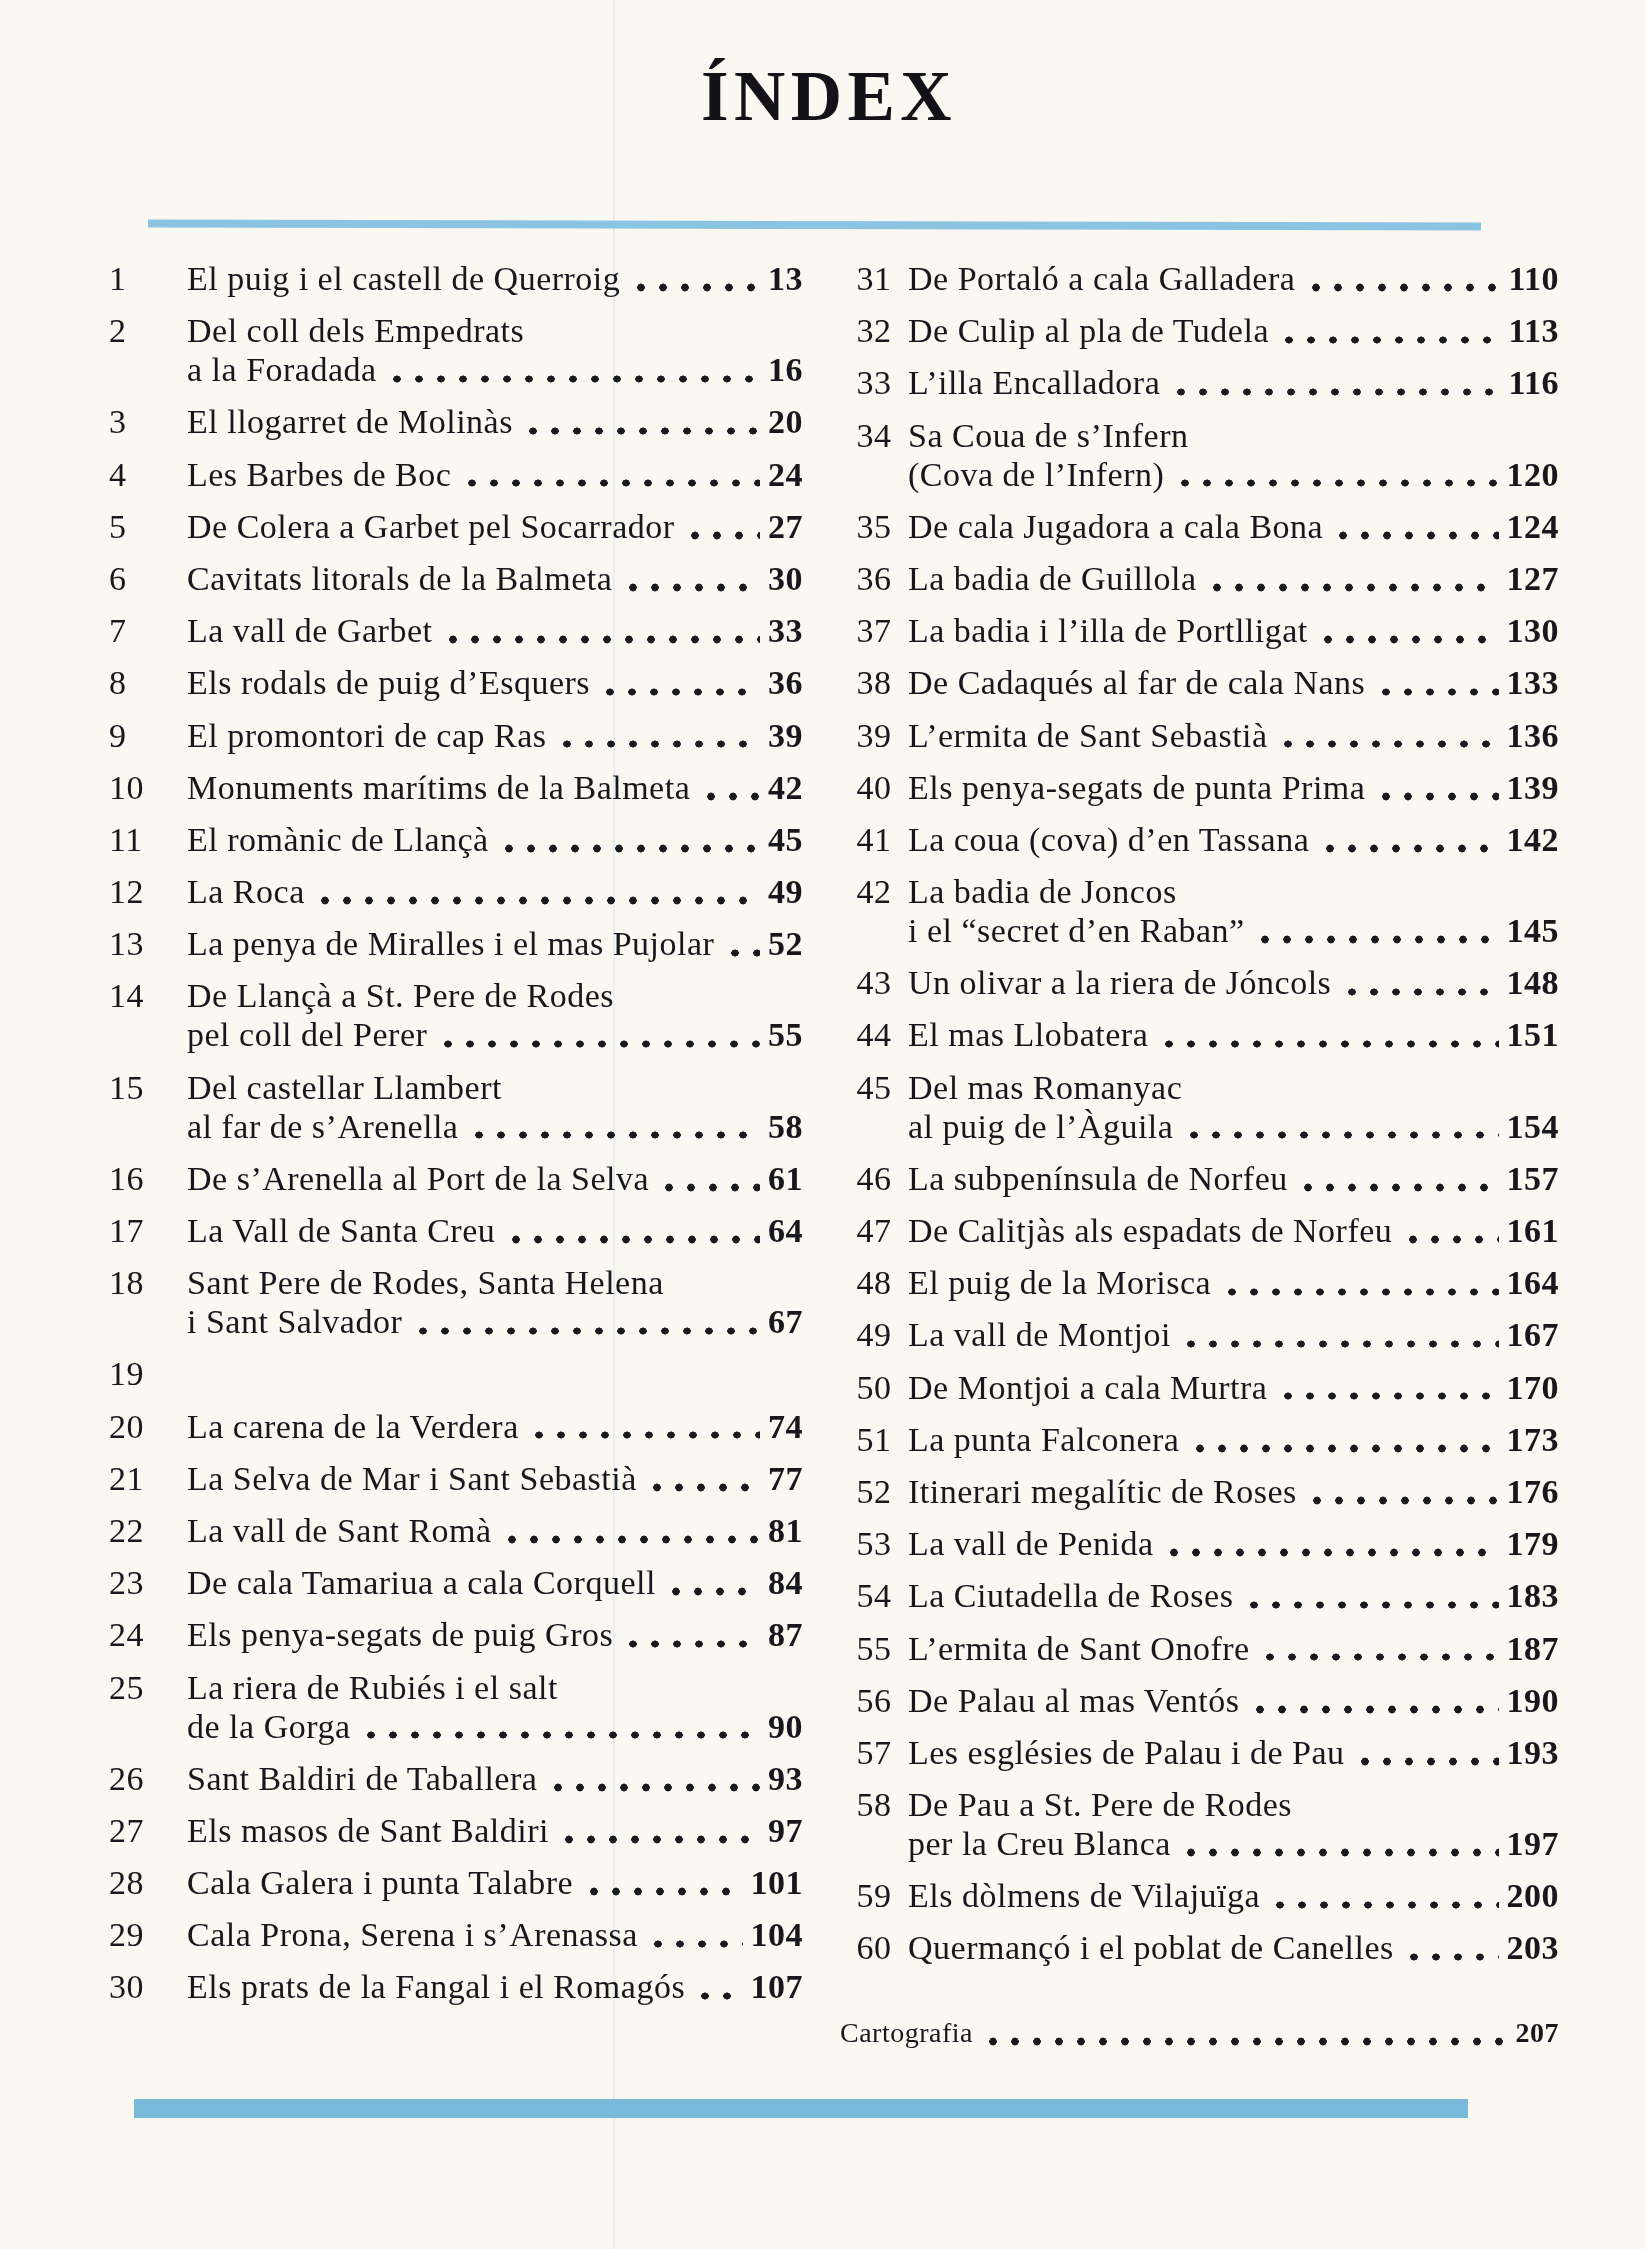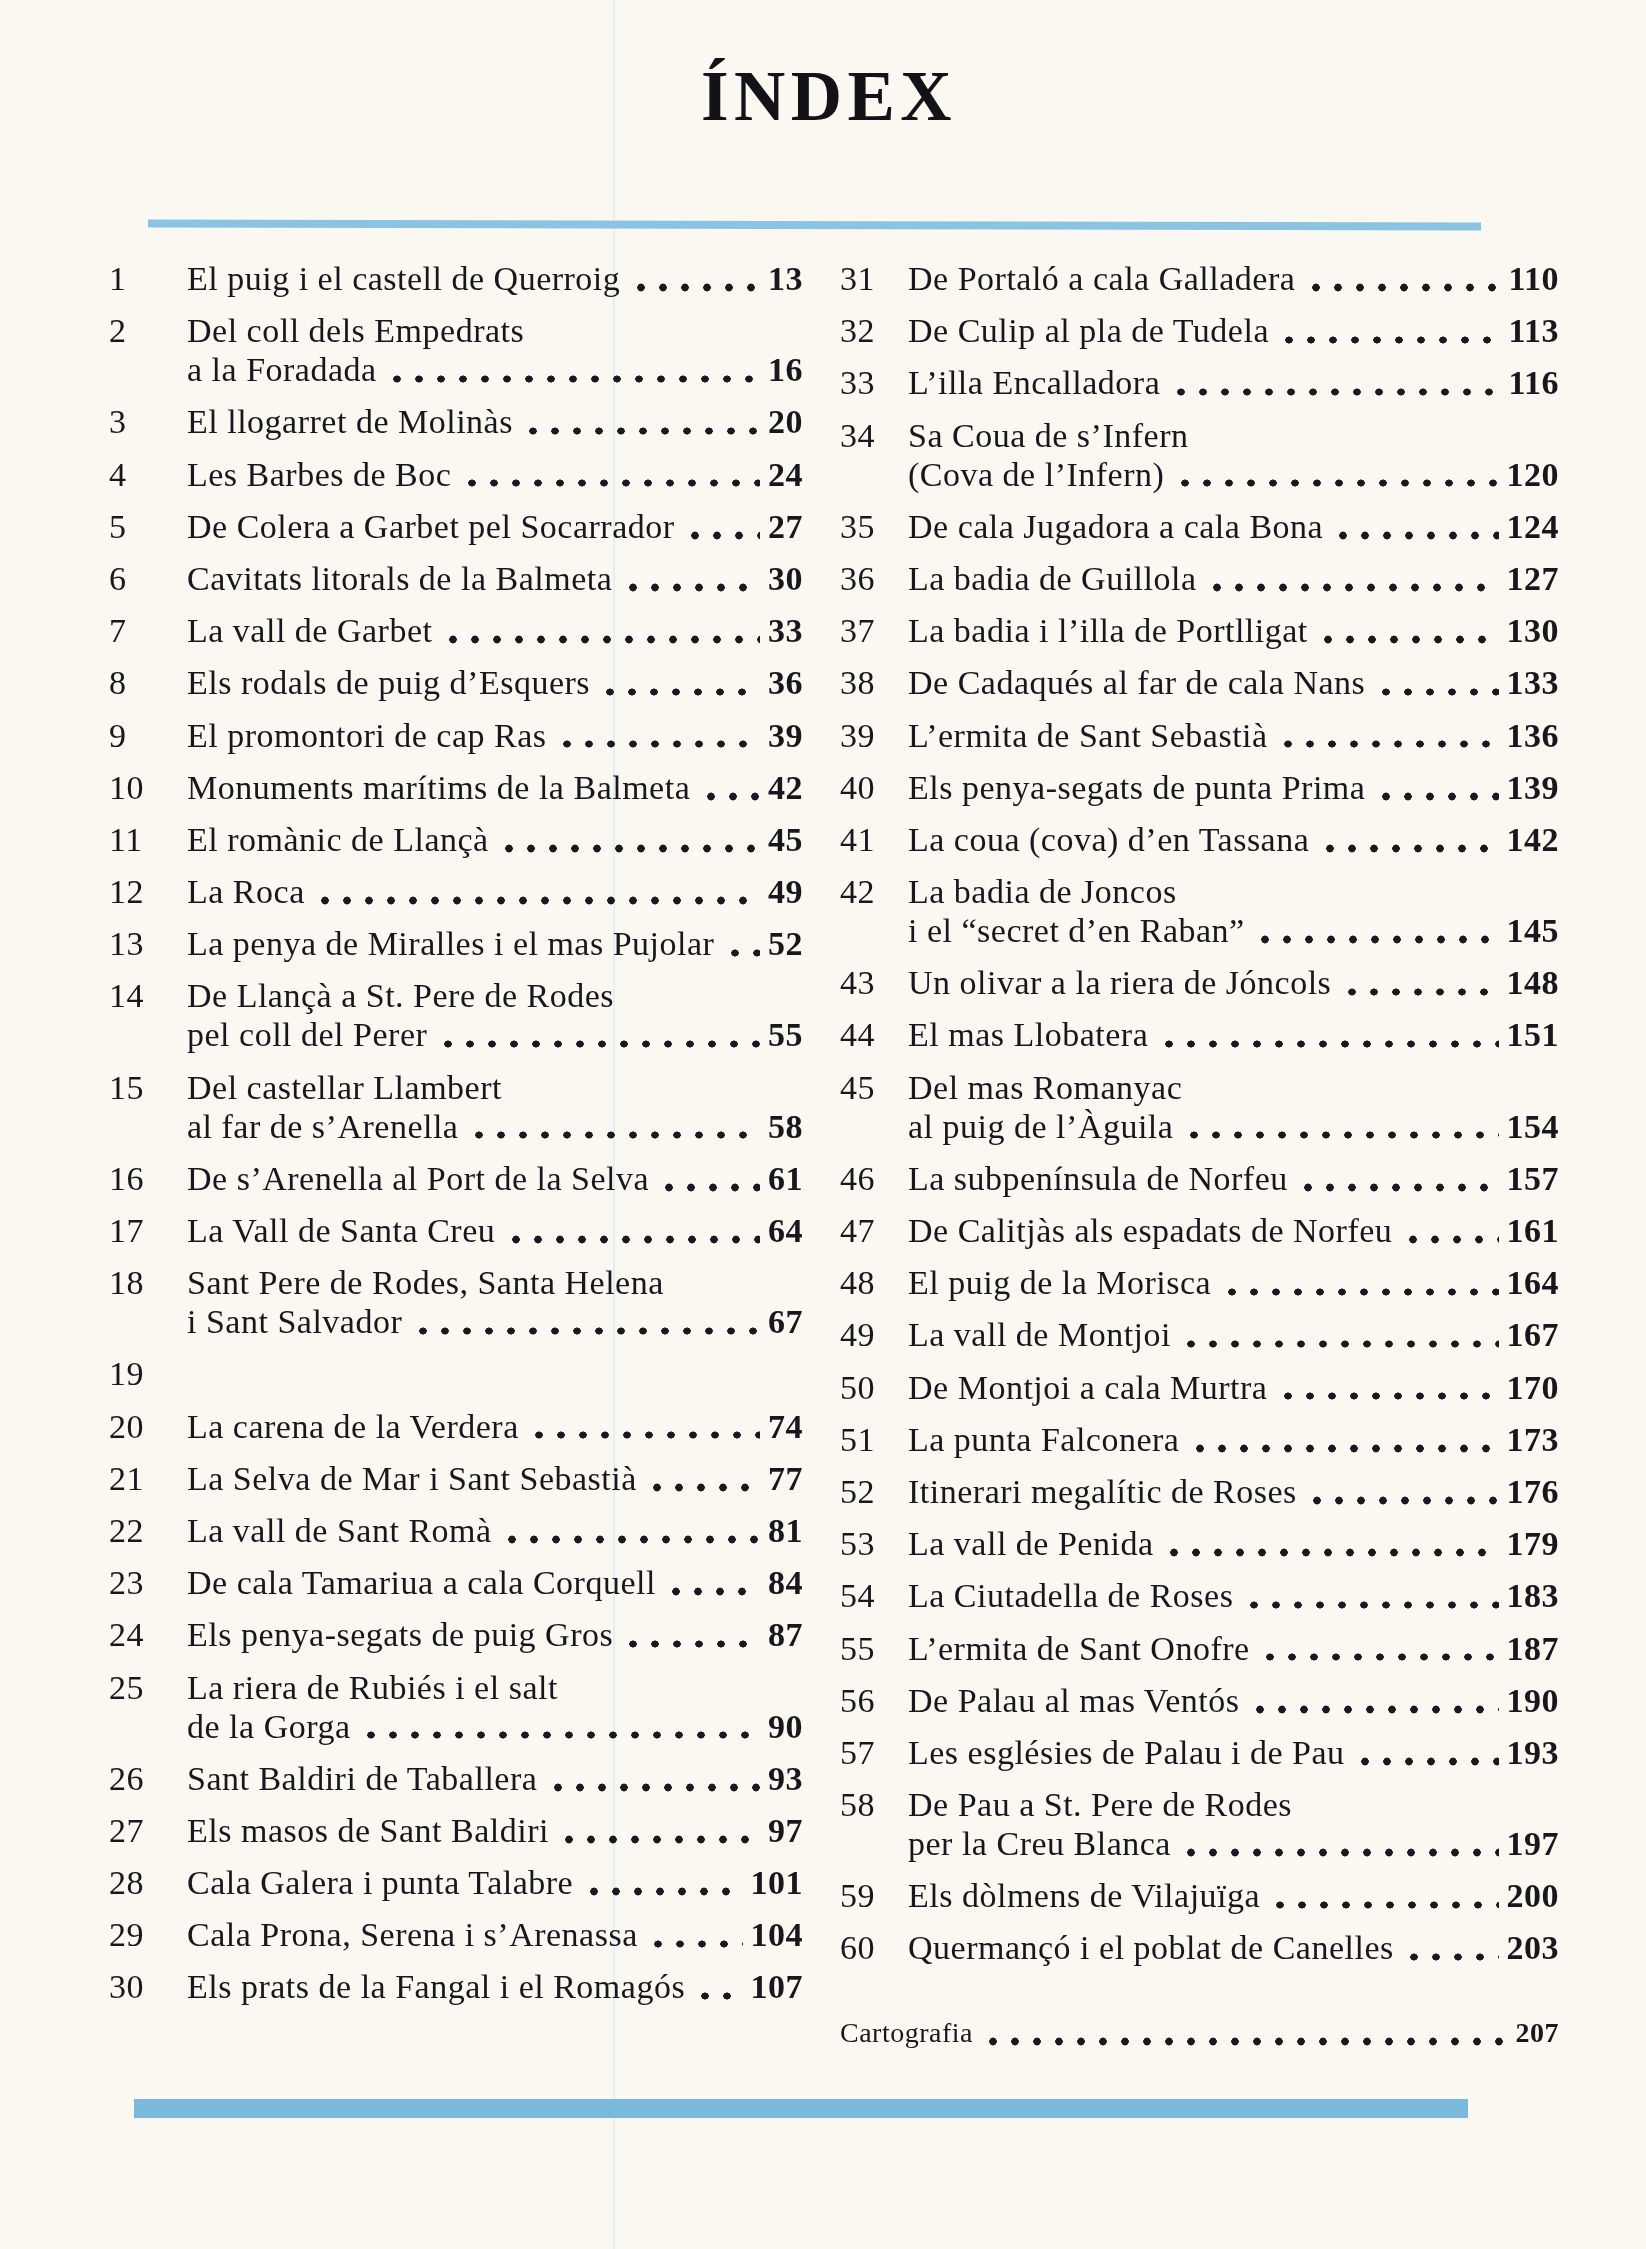--- a/index.html
+++ b/index.html
@@ -23,21 +23,21 @@
   }
   .rule{position:absolute;}
   .rule-top{left:148px;top:221px;width:1333px;height:7.8px;background:#8ac4e2;transform:rotate(0.12deg);}
   .rule-bottom{left:134px;top:2099px;width:1334px;height:18.6px;background:#79badb;}
   .col{position:absolute;top:259px;font-size:34px;line-height:39px;letter-spacing:0.5px;}
   .col-left{left:109px;width:694px;}
   .col-right{left:840px;width:719px;}
   .entry{display:flex;align-items:flex-start;margin-bottom:13.2px;}
   .num{flex:none;font-weight:400;}
   .col-left .num{width:78px;}
-  .col-right .num{width:68px;}
+  .col-right .num{width:68px;text-align:center;}
   .lines{flex:1;min-width:0;text-align:right;}
   .line{display:flex;align-items:baseline;flex-wrap:nowrap;}
   .t{white-space:nowrap;}
   .leader{
     flex:1 0 11px;
     height:8.5px;
     align-self:flex-end;
     margin:0 7.8px 6.2px 9.3px;
     background-image:radial-gradient(circle,#191920 3.5px,transparent 4px);
     background-size:22px 8.5px;

